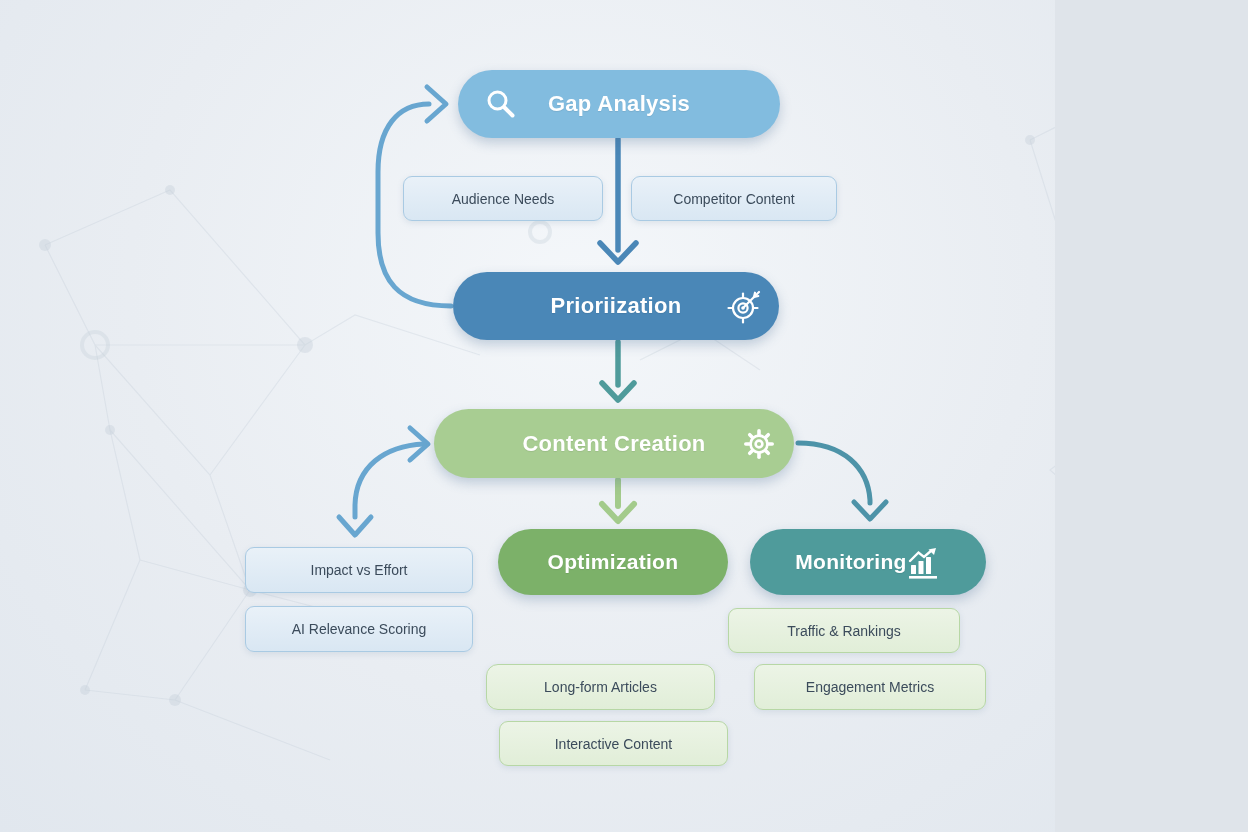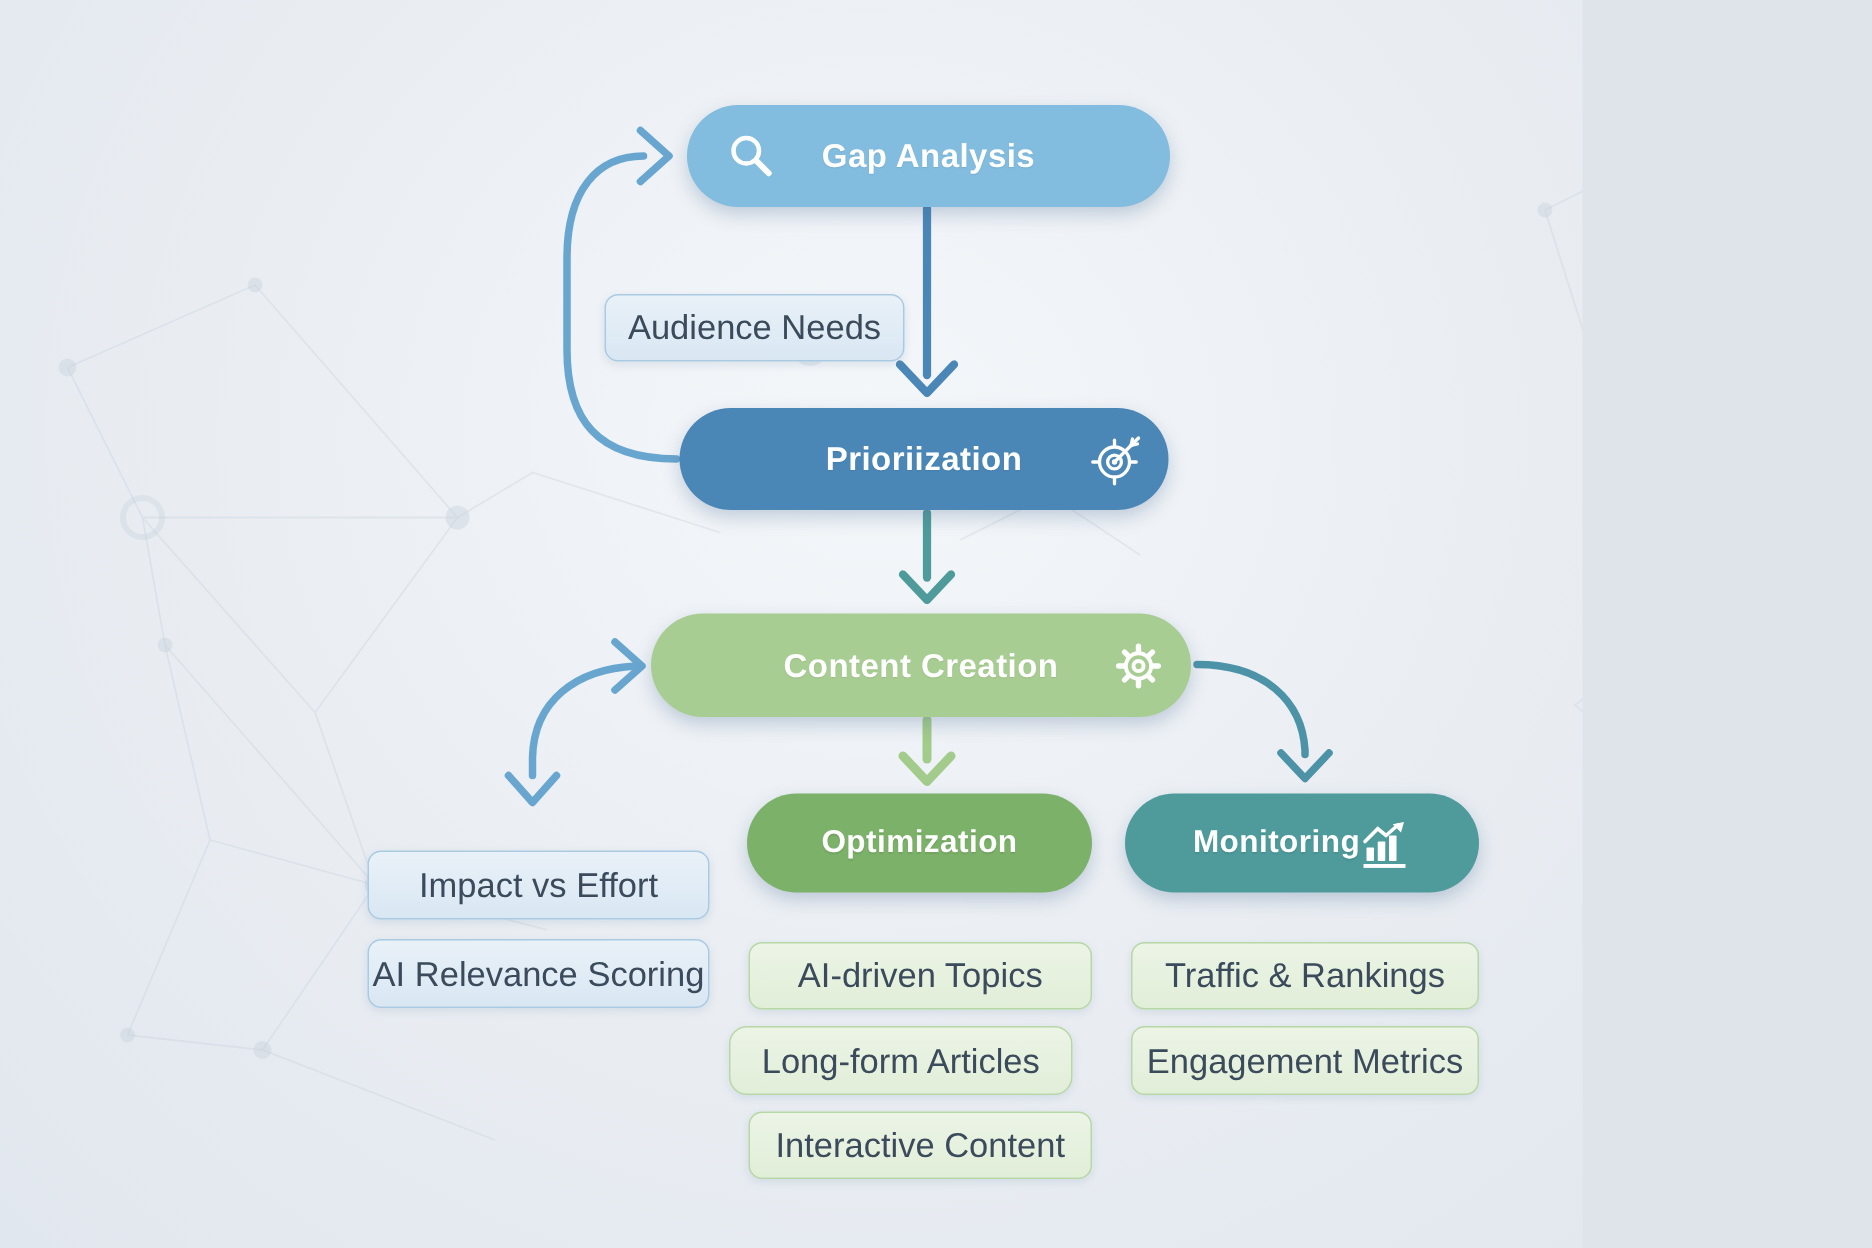--- a/index.html
+++ b/index.html
@@ -26,24 +26,23 @@
   }
   .pill .icon-left{position:absolute;left:26px;top:50%;transform:translateY(-50%);line-height:0;}
   .pill .icon-right{position:absolute;right:16px;top:50%;transform:translateY(-50%);line-height:0;}
   .pill.inline-icon{}
   .pill.inline-icon .icon-inline{line-height:0;position:relative;top:1px;}
 
   .tag{
     position:absolute;
     display:flex;align-items:center;justify-content:center;
     border-radius:9px;
-    font-size:23px;
+    font-size:14px;
     color:#3b4b5b;
     box-shadow:0 2px 6px rgba(100,130,160,.16);
-    margin-top:20px;
   }
   .tag.blue{background:linear-gradient(#e9f1f8,#d9e7f3);border:1.5px solid #a9cae3;}
   .tag.green{background:linear-gradient(#ecf4e6,#e1eed8);border:1.5px solid #b7d7a5;}
   .tag.blue-strong{background:linear-gradient(#e6effa,#d6e6f6);border:1.5px solid #94bfe2;}
 </style>
 </head>
 <body>
 
 <div id="canvas">
 
@@ -179,24 +178,24 @@
           <rect x="19" y="9" width="5" height="17" rx="0.5"></rect>
         </g>
         <path d="M3,13 L11.5,4.5 L17,9 L25,2" stroke="#fff" stroke-width="2.4" fill="none" stroke-linecap="round"></path>
         <polygon points="29,0 21.5,1.5 27,7" fill="#fff"></polygon>
         <rect x="2" y="28" width="28" height="2.6" fill="#fff"></rect>
       </svg>
     </span>
   </div>
 
   <div class="tag blue" style="left:403px;top:176px;width:198px;height:43px;">Audience Needs</div>
+  <div class="tag blue" style="left:631px;top:176px;width:204px;height:43px;">Competitor Content</div>
 
   <div class="tag blue" style="left:245px;top:547px;width:226px;height:44px;">Impact vs Effort</div>
   <div class="tag blue" style="left:245px;top:606px;width:226px;height:44px;">AI Relevance Scoring</div>
 
-  <div class="tag green" style="left:499px;top:608px;width:227px;height:43px;">AI-driven Topics</div>
   <div class="tag green" style="left:486px;top:664px;width:227px;height:44px;border-radius:12px;">Long-form Articles</div>
   <div class="tag green" style="left:499px;top:721px;width:227px;height:43px;">Interactive Content</div>
 
-  <div class="tag green" style="left:754px;top:608px;width:230px;height:43px;">Traffic &amp; Rankings</div>
+  <div class="tag green" style="left:728px;top:608px;width:230px;height:43px;">Traffic &amp; Rankings</div>
   <div class="tag green" style="left:754px;top:664px;width:230px;height:44px;">Engagement Metrics</div>
 
 </div>
 
 </body></html>

